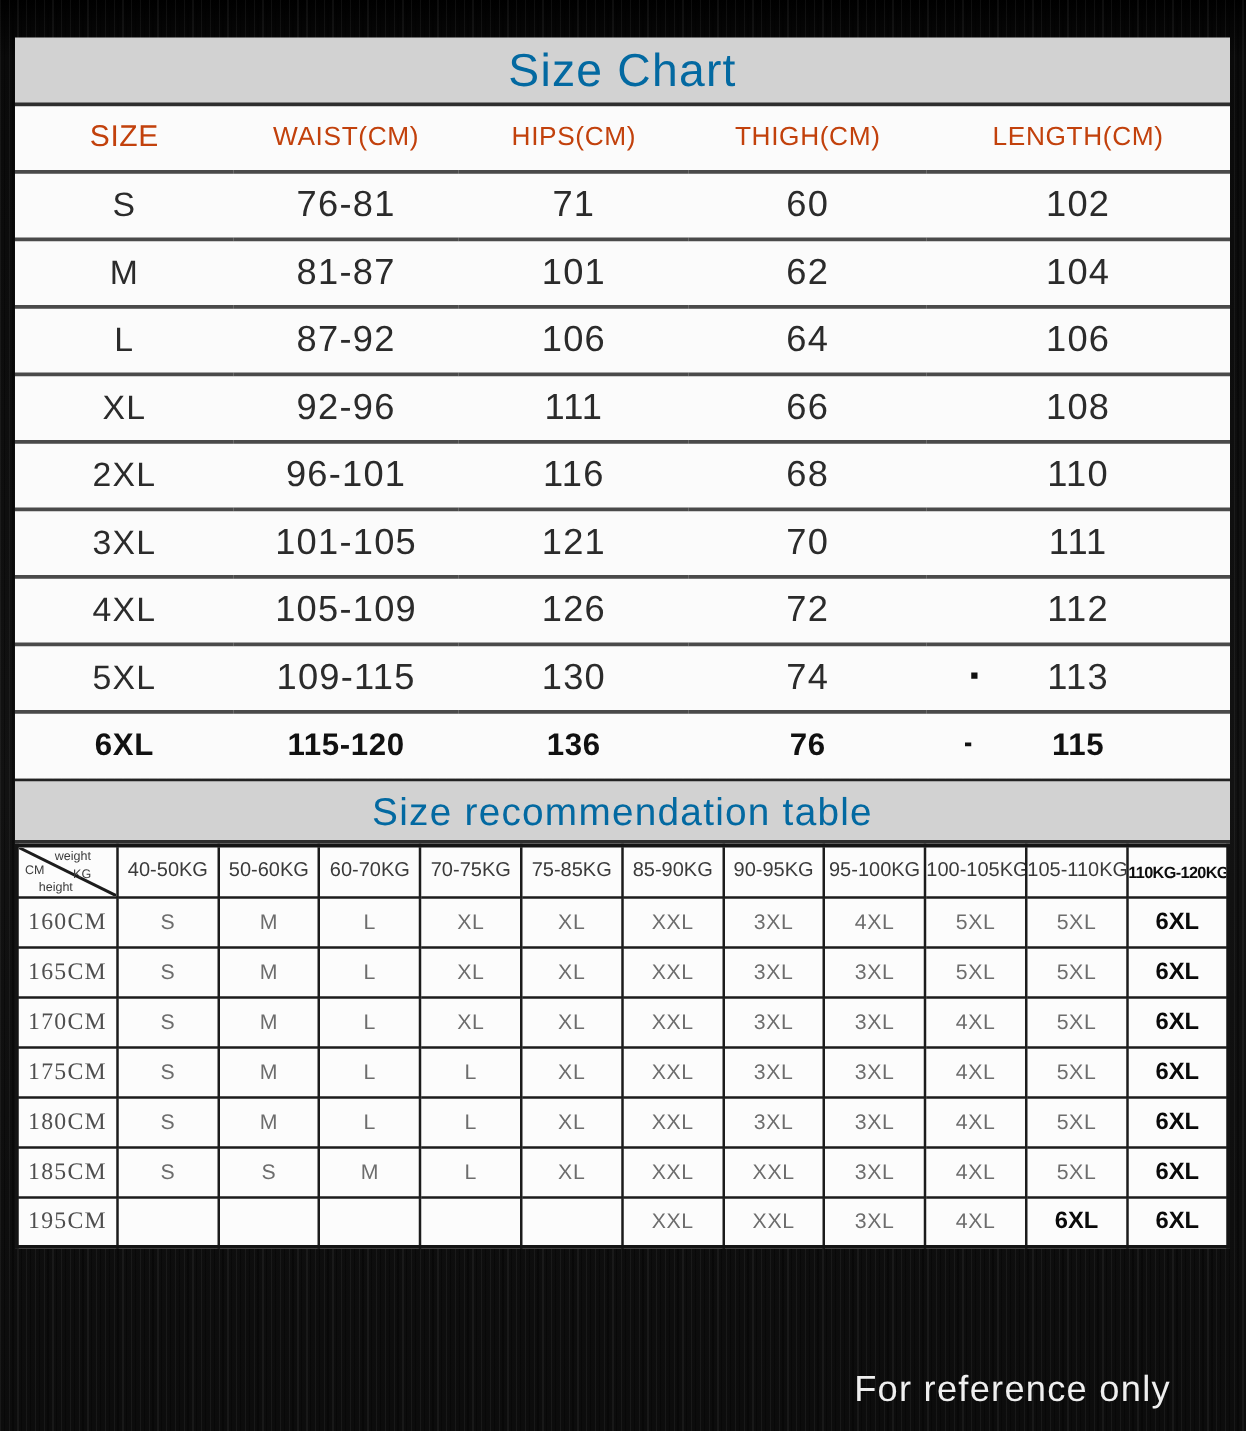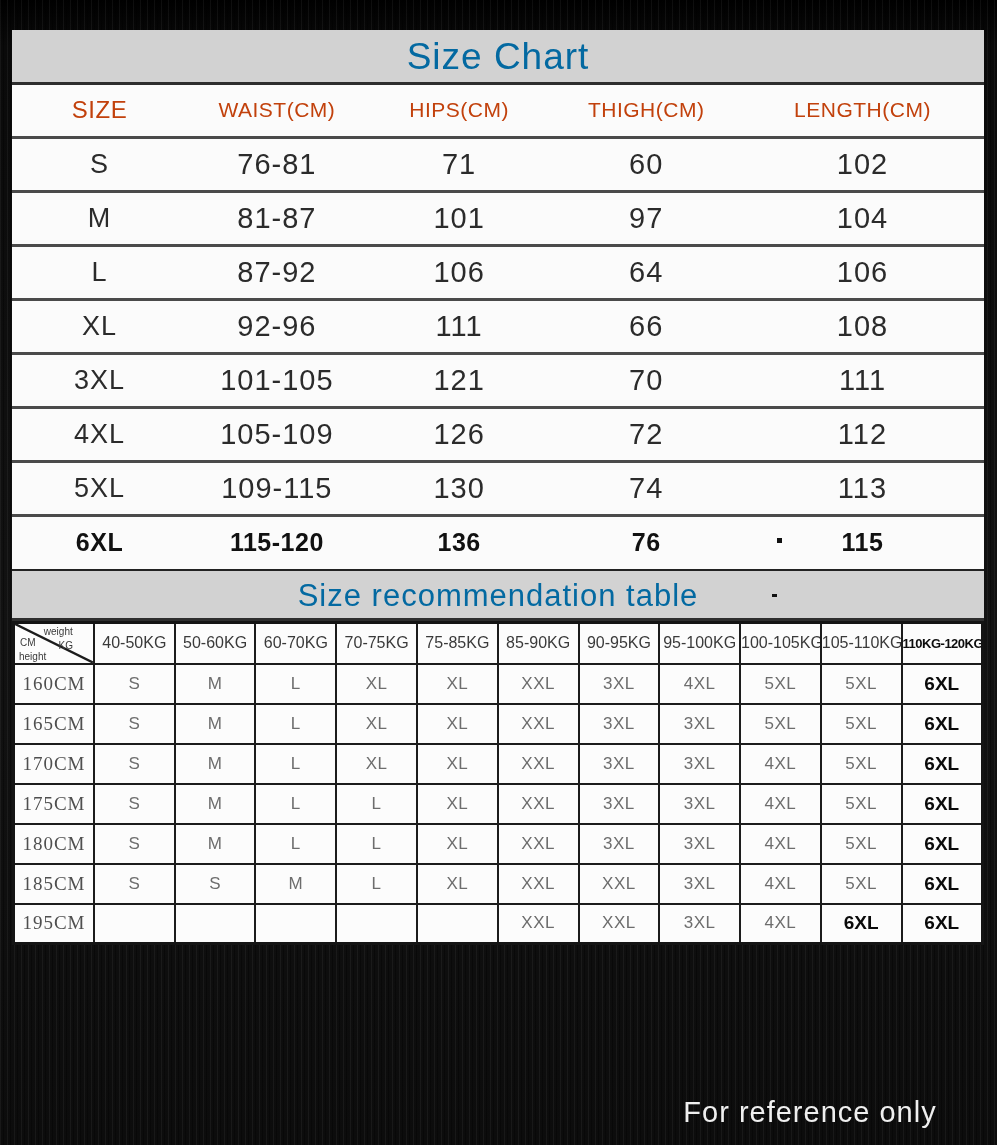--- a/index.html
+++ b/index.html
@@ -63,21 +63,21 @@
   table.t2 tbody td { height:40px; font-size:17px; font-weight:400; color:#6d6d6d; letter-spacing:0.5px; }
   table.t2 tbody td.bold-size { font-weight:700; font-size:19px; color:#0a0a0a; letter-spacing:0; }
 
   
   th.corner { position:relative; padding:0; }
   th.corner svg { position:absolute; left:0; top:0; width:100%; height:100%; }
   th.corner .clab { position:absolute; font-size:10px; font-weight:400; color:#3a3a3a; letter-spacing:0; }
   .clab.weight { top:2px;  left:50%; transform:translateX(-35%); }
   .clab.kg     { top:16px; right:20px; }
   .clab.cm     { top:13px; left:5px; }
-  .clab.height { bottom:1px; left:4px; }
+  .clab.height { bottom:1px; left:16px; }
 
   .footer {
     position:absolute; left:650px; top:1096px; width:320px;
     text-align:center; font-size:29px; color:#efefef; letter-spacing:1px;
   }
 
   .artifact-dot { position:absolute; background:#111; }
   .dot1 { left:777px; top:538px; width:5px; height:5px; }
   .dot2 { left:772px; top:594px; width:5px; height:3px; }
 </style>
@@ -111,36 +111,43 @@
             <td>S</td>
             <td>76-81</td>
             <td>71</td>
             <td>60</td>
             <td>102</td>
           </tr>
           <tr>
             <td>M</td>
             <td>81-87</td>
             <td>101</td>
-            <td>97</td>
+            <td>62</td>
             <td>104</td>
           </tr>
           <tr>
             <td>L</td>
             <td>87-92</td>
             <td>106</td>
             <td>64</td>
             <td>106</td>
           </tr>
           <tr>
             <td>XL</td>
             <td>92-96</td>
             <td>111</td>
             <td>66</td>
             <td>108</td>
+          </tr>
+          <tr>
+            <td>2XL</td>
+            <td>96-101</td>
+            <td>116</td>
+            <td>68</td>
+            <td>110</td>
           </tr>
           <tr>
             <td>3XL</td>
             <td>101-105</td>
             <td>121</td>
             <td>70</td>
             <td>111</td>
           </tr>
           <tr>
             <td>4XL</td>

